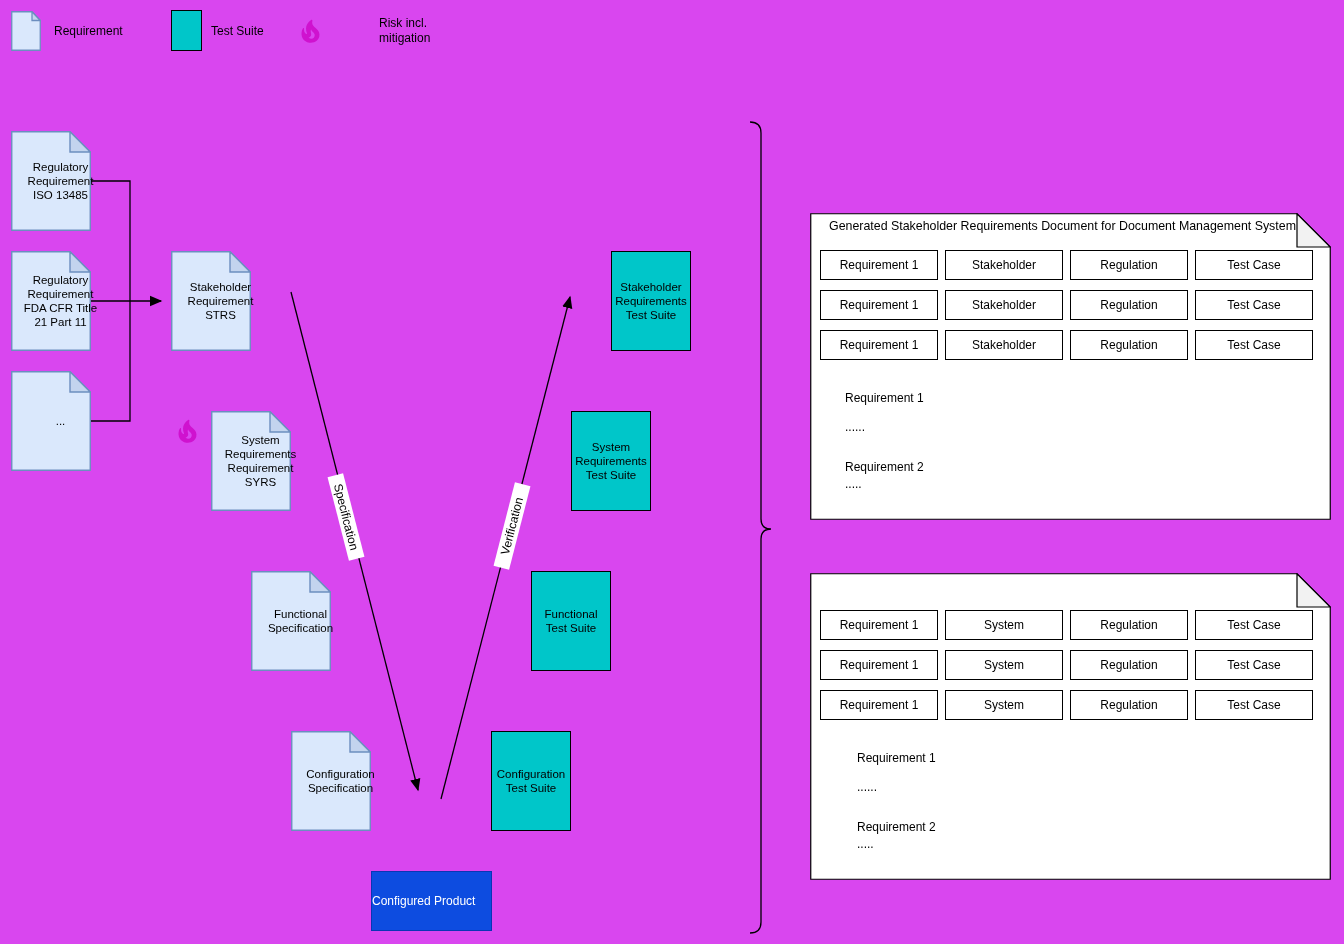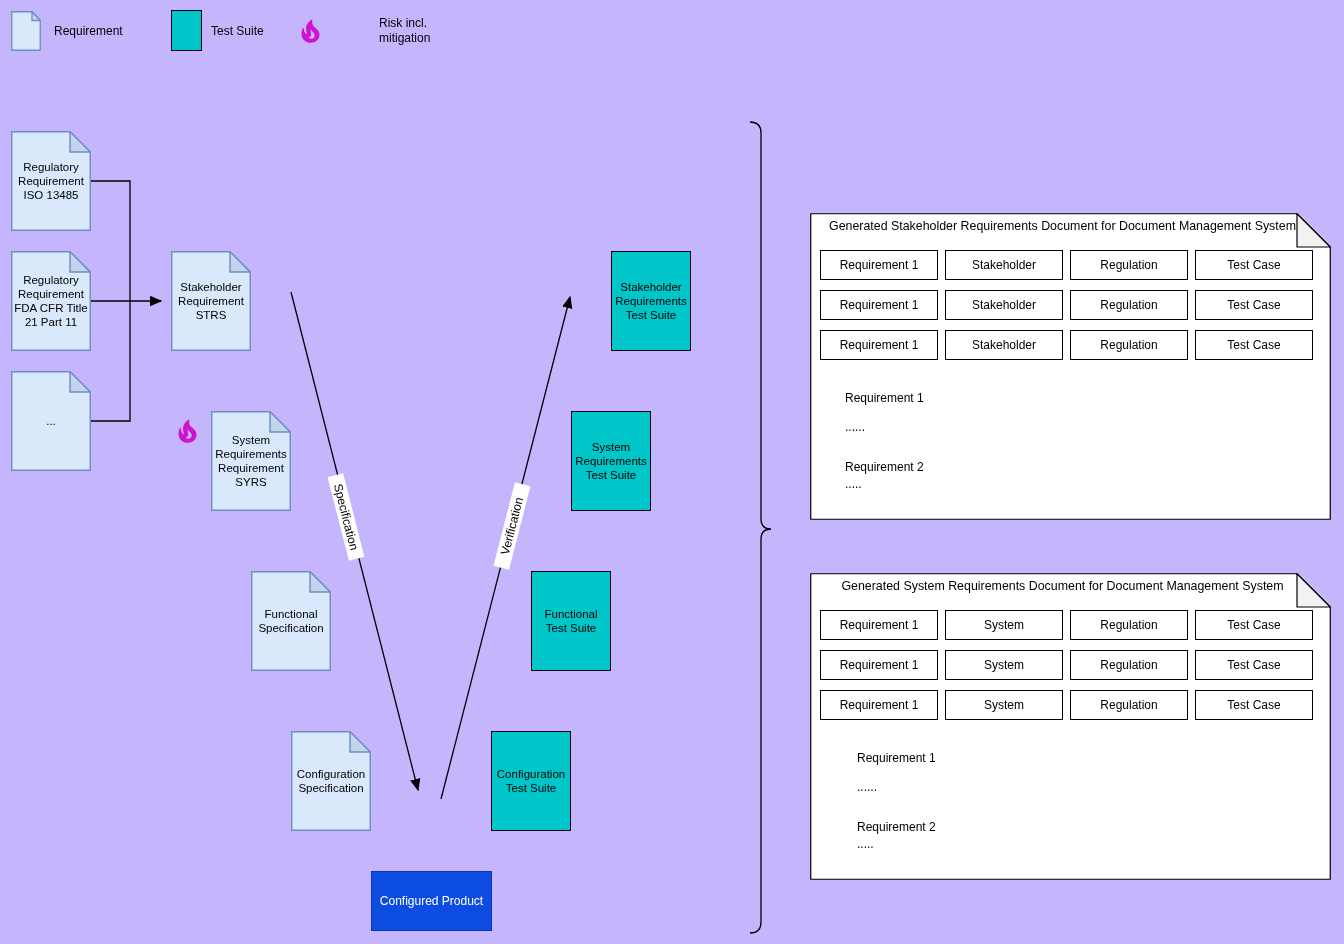--- a/index.html
+++ b/index.html
@@ -1,35 +1,35 @@
 <!DOCTYPE html>
 <html style="--document_fill: #dae8fc; --document_border: #6c8ebf; --document_fold: #c3d4ee; --test_suite_fill: #00c6c9; --test_suite_border: #000000; --product_fill: #0d4ce0; --product_border: #0a36b5; --risk_icon: #cf12cf; --panel_fold: #f2f2f2; --line: #000000;"><head>
 <meta charset="utf-8">
 <style>
   html,body{margin:0;padding:0;background:#fff;}
   body{font-family:"Liberation Sans", sans-serif; color:#000;}
-  .canvas{position:relative;width:1344px;height:944px;background:#c4b5fd;overflow:hidden;text-decoration:underline;}
+  .canvas{position:relative;width:1344px;height:944px;background:#d946ef;overflow:hidden;text-decoration:underline;}
   .abs{position:absolute;}
 
   
   .node-label{position:absolute;inset:0;display:flex;align-items:center;justify-content:center;
     text-align:center;white-space:pre-line;font-size:11.5px;line-height:14px;pointer-events:none;}
 
   
-  .doc{position:absolute;width:80px;height:100px;}
+  .doc{position:absolute;width:80px;height:100px;padding-left:19px;}
   .doc svg{position:absolute;inset:0;}
 
   
   .suite{position:absolute;width:80px;height:100px;background:var(--test_suite_fill);
     border:1.5px solid var(--test_suite_border);box-sizing:border-box;}
 
   
   .product{position:absolute;left:371px;top:871px;width:121px;height:60px;
     background:var(--product_fill);border:1.5px solid var(--product_border);box-sizing:border-box;
-    display:flex;align-items:center;justify-content:center;}
+    display:flex;align-items:center;justify-content:flex-start;}
   .product .node-label{position:static;color:#fff;font-size:12px;}
 
   
   .legend-label{position:absolute;font-size:12px;line-height:14.5px;}
 
   
   .edge-label{position:absolute;width:84px;text-align:center;font-size:12px;line-height:16px;
     background:#fff;padding:0 1px;}
   .edge-label.spec{left:303px;top:509px;transform:rotate(75.6deg);}
   .edge-label.verif{left:469px;top:518px;transform:rotate(-75.6deg);}
@@ -214,21 +214,20 @@
     <div class="body-line bl1">......</div>
     <div class="body-line bl2">Requirement 2</div>
     <div class="body-line bl3">.....</div>
   </div>
 
   <div class="panel p2" style="left:810px;top:573px;">
     <svg width="521" height="307" viewBox="0 0 521 307">
       <path d="M0.75 0.75 H487 L520.25 34 V306.25 H0.75 Z" fill="#fff" stroke="#000" stroke-width="1.2"></path>
       <path d="M487 0.75 V34 H520.25 Z" fill="var(--panel_fold)" stroke="#000" stroke-width="1.2"></path>
     </svg>
-    <div class="panel-title">Generated System Requirements Document for Document Management System</div>
     <div class="rowgrid">
       <div class="row">
         <div class="cell">Requirement 1</div>
         <div class="cell">System</div>
         <div class="cell">Regulation</div>
         <div class="cell">Test Case</div>
       </div>
       <div class="row">
         <div class="cell">Requirement 1</div>
         <div class="cell">System</div>

